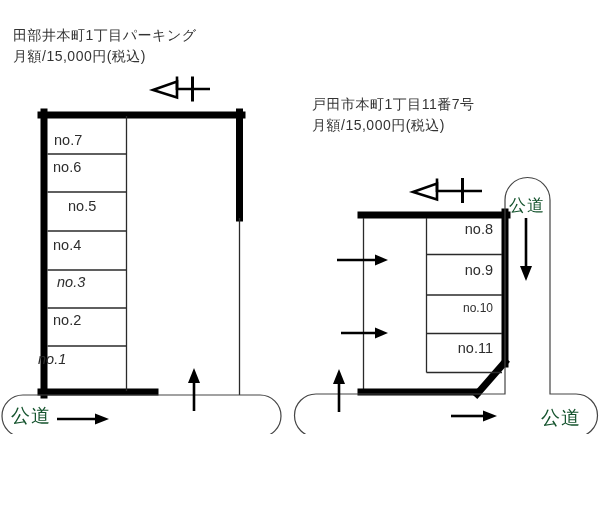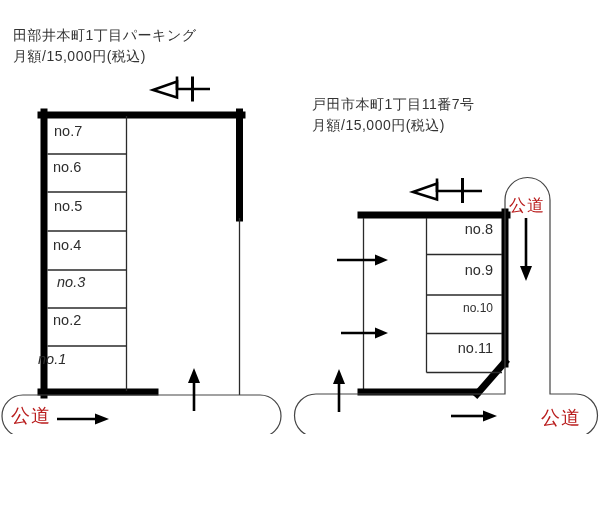--- a/index.html
+++ b/index.html
@@ -4,21 +4,21 @@
 <style>
   html,body{margin:0;padding:0;background:#fff;}
   .canvas{
     position:relative;width:609px;height:434px;background:#ffffff;
     font-family:"Liberation Sans",sans-serif;overflow:hidden;
   }
   .abs{position:absolute;white-space:nowrap;color:#333;}
   .title-block{font-size:14px;line-height:21px;letter-spacing:.5px;}
   .stall-label{font-size:14.5px;color:#2d2d2d;}
   .stall-label.r{width:62px;text-align:right;}
-  .road-label{font-size:19px;color:#b91c1c;letter-spacing:1px;}
+  .road-label{font-size:19px;color:#14532d;letter-spacing:1px;}
   svg{position:absolute;left:0;top:0;}
   .thick{stroke:#000;stroke-width:7;stroke-linecap:square;}
   .thin{stroke:#2a2a2a;stroke-width:1.3;}
   .roadline{stroke:#444;stroke-width:1.2;fill:none;}
   .arrow-shaft{stroke:#000;stroke-width:2.6;}
   .arrow-head{fill:#000;stroke:none;}
   .oneway{stroke:#000;stroke-width:2.6;fill:none;}
 </style>
 </head>
 <body>
@@ -111,23 +111,23 @@
   <div class="abs title-block" style="left:13px;top:25px;">
     <div>田部井本町1丁目パーキング</div>
     <div>月額/15,000円(税込)</div>
   </div>
 
   <div class="abs title-block" style="left:312px;top:94px;">
     <div>戸田市本町1丁目11番7号</div>
     <div>月額/15,000円(税込)</div>
   </div>
 
-  <div class="abs stall-label" style="left:54px;top:123px;text-align:center;">no.7</div>
+  <div class="abs stall-label" style="left:54px;top:132px;text-align:center;">no.7</div>
   <div class="abs stall-label" style="left:53px;top:159px;">no.6</div>
-  <div class="abs stall-label" style="left:54px;top:198px;">no.5</div>
+  <div class="abs stall-label" style="left:68px;top:198px;">no.5</div>
   <div class="abs stall-label" style="left:53px;top:237px;">no.4</div>
   <div class="abs stall-label" style="left:57px;top:274px;font-style:italic;">no.3</div>
   <div class="abs stall-label" style="left:53px;top:312px;">no.2</div>
   <div class="abs stall-label" style="left:38px;top:351px;font-style:italic;">no.1</div>
 
   <div class="abs stall-label r" style="left:431px;top:221px;">no.8</div>
   <div class="abs stall-label r" style="left:431px;top:262px;">no.9</div>
   <div class="abs stall-label r" style="left:431px;top:301px;font-size:12px;">no.10</div>
   <div class="abs stall-label r" style="left:431px;top:340px;">no.11</div>
 

